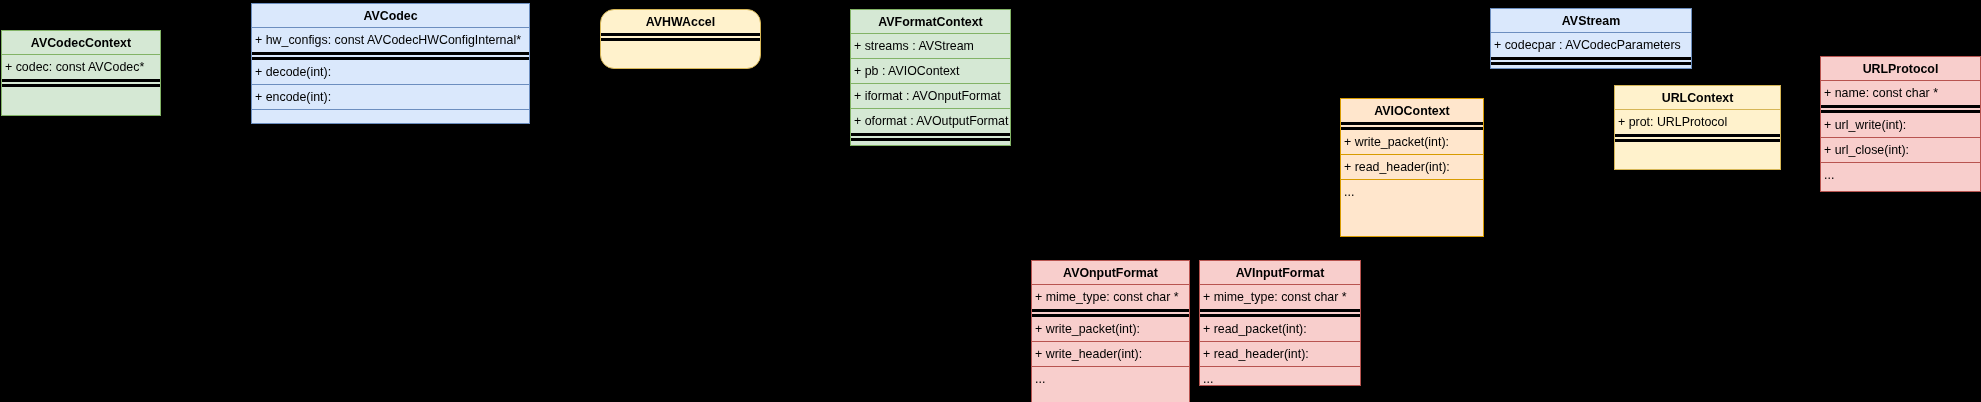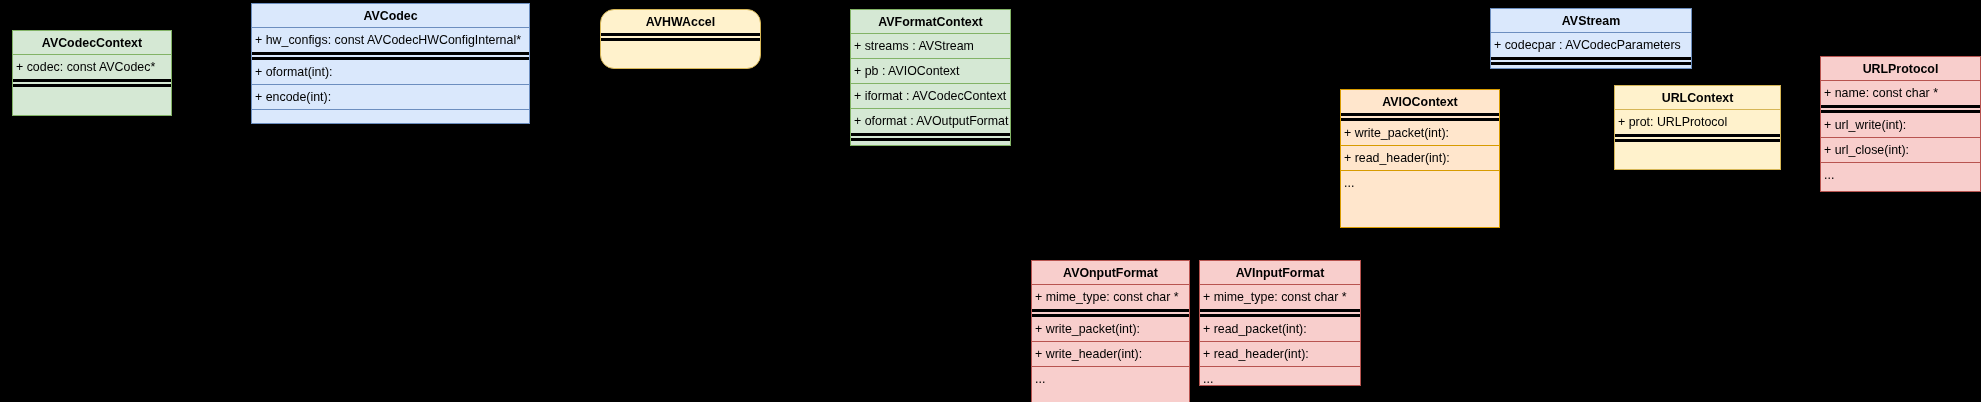--- a/index.html
+++ b/index.html
@@ -66,66 +66,66 @@
     height: 2px;
     background: var(--fill);
     border-top: 3px solid #000000;
     border-bottom: 3px solid #000000;
   }
 </style>
 </head>
 <body>
 
 <div class="canvas" style="background: rgb(0, 0, 0);">
-    <div class="uml-class" style="left: 12px; top: 30px; width: 160px; height: 86px; --fill: #d5e8d4; --stroke: #82b366;">
+    <div class="uml-class" style="left: 1px; top: 30px; width: 160px; height: 86px; --fill: #d5e8d4; --stroke: #82b366;">
     <div class="uml-title">AVCodecContext</div>
     <div class="uml-attrs">
         <div class="uml-row">+ codec: const AVCodec*</div>
       </div>
     <div class="uml-divider"></div>
     <div class="uml-methods"></div>
   </div>
     <div class="uml-class" style="left: 251px; top: 3px; width: 279px; height: 121px; --fill: #dae8fc; --stroke: #6c8ebf;">
     <div class="uml-title">AVCodec</div>
     <div class="uml-attrs">
         <div class="uml-row">+ hw_configs: const AVCodecHWConfigInternal*</div>
       </div>
     <div class="uml-divider"></div>
     <div class="uml-methods">
-        <div class="uml-row">+ oformat(int):</div>
+        <div class="uml-row">+ decode(int):</div>
         <div class="uml-row">+ encode(int):</div>
         <div class="uml-row">...</div>
       </div>
   </div>
     <div class="uml-class" style="left: 600px; top: 9px; width: 161px; height: 60px; border-radius: 14px; --fill: #fff2cc; --stroke: #d6b656;">
     <div class="uml-title">AVHWAccel</div>
     <div class="uml-attrs"></div>
     <div class="uml-divider"></div>
     <div class="uml-methods"></div>
   </div>
     <div class="uml-class" style="left: 850px; top: 9px; width: 161px; height: 137px; --fill: #d5e8d4; --stroke: #82b366;">
     <div class="uml-title">AVFormatContext</div>
     <div class="uml-attrs">
         <div class="uml-row">+ streams : AVStream</div>
         <div class="uml-row">+ pb : AVIOContext</div>
-        <div class="uml-row">+ iformat : AVCodecContext</div>
+        <div class="uml-row">+ iformat : AVOnputFormat</div>
         <div class="uml-row">+ oformat : AVOutputFormat</div>
       </div>
     <div class="uml-divider"></div>
     <div class="uml-methods"></div>
   </div>
     <div class="uml-class" style="left: 1490px; top: 8px; width: 202px; height: 61px; --fill: #dae8fc; --stroke: #6c8ebf;">
     <div class="uml-title">AVStream</div>
     <div class="uml-attrs">
         <div class="uml-row">+ codecpar : AVCodecParameters</div>
       </div>
     <div class="uml-divider"></div>
     <div class="uml-methods"></div>
   </div>
-    <div class="uml-class" style="left: 1340px; top: 89px; width: 160px; height: 139px; --fill: #ffe6cc; --stroke: #d79b00;">
+    <div class="uml-class" style="left: 1340px; top: 98px; width: 144px; height: 139px; --fill: #ffe6cc; --stroke: #d79b00;">
     <div class="uml-title">AVIOContext</div>
     <div class="uml-divider"></div>
     <div class="uml-methods">
         <div class="uml-row">+ write_packet(int):</div>
         <div class="uml-row">+ read_header(int):</div>
         <div class="uml-row">...</div>
       </div>
   </div>
     <div class="uml-class" style="left: 1590px; top: 85px; width: 167px; height: 85px; margin-left: 24px; --fill: #fff2cc; --stroke: #d6b656;">
     <div class="uml-title">URLContext</div>

